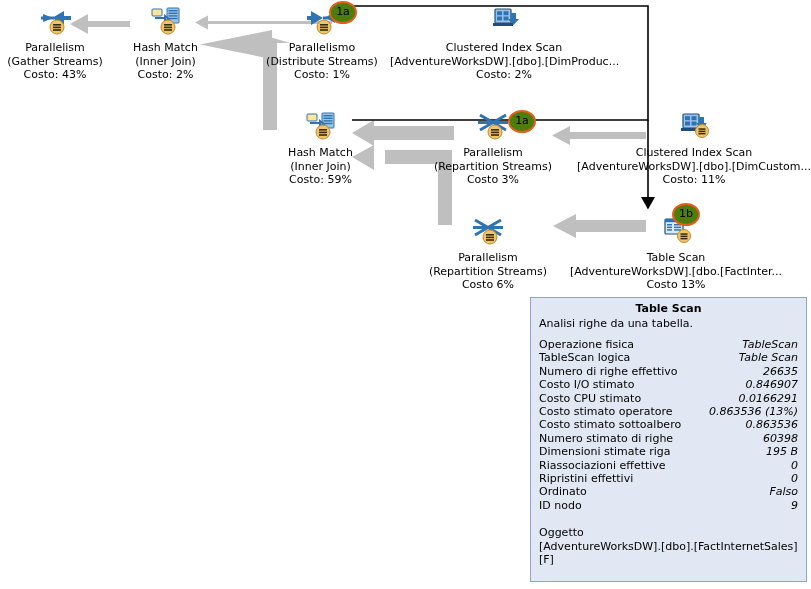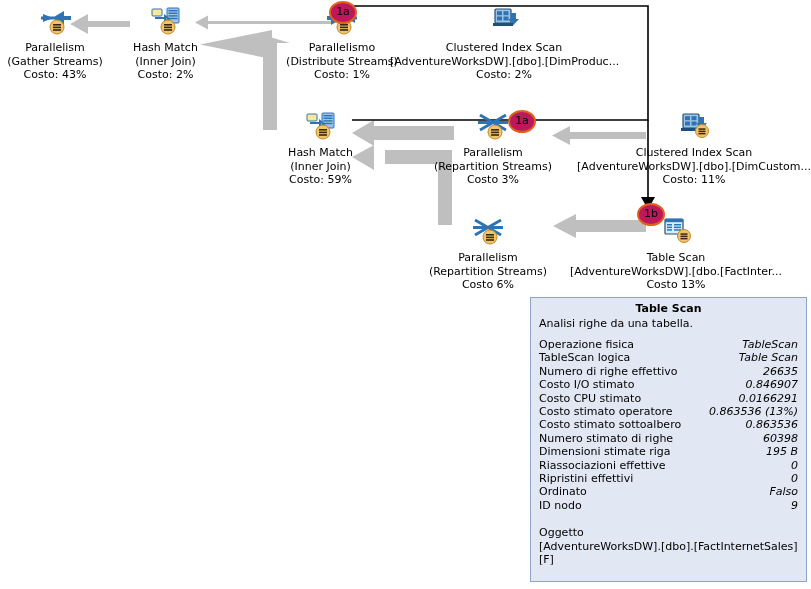--- a/index.html
+++ b/index.html
@@ -21,21 +21,21 @@
 
   
   .opicon{position:absolute;left:50%;top:0;transform:translateX(-50%);width:34px;height:30px;}
 
   
   svg.wires{position:absolute;left:0;top:0;width:811px;height:589px;pointer-events:none;}
 
   
   .badge{
     position:absolute;width:24px;height:19px;border:2px solid #E2601A;
-    border-radius:50%;background:#be185d;color:#000;
+    border-radius:50%;background:#4d7c0f;color:#000;
     font-size:11px;line-height:17px;text-align:center;
   }
 
   
   #tooltip{
     position:absolute;left:530px;top:297px;width:277px;height:285px;
     background:#E2E8F3;border:1px solid #8fa5c8;box-sizing:border-box;
     font-size:11px;color:#000;
   }
   #tooltip .tt-title{
@@ -132,21 +132,21 @@
         <rect x="15" y="19" width="8" height="1.6" fill="#3b2b08"></rect>
         <rect x="15" y="21.6" width="8" height="1.6" fill="#3b2b08"></rect>
         <rect x="15" y="24.2" width="8" height="1.6" fill="#3b2b08"></rect>
       </svg>
     </span>
     <span class="lbl">Hash Match</span>
     <span class="lbl">(Inner Join)</span>
     <span class="lbl">Costo: 2%</span>
   </div>
 
-  <div class="node" style="left:272px;top:5px;width:140px;">
+  <div class="node" style="left:252px;top:5px;width:140px;">
     <span class="ico">
       <svg class="opicon" viewBox="0 0 34 30">
         <path d="M6 6 L18 13 L6 20 L6 15 L2 15 L2 11 L6 11 Z" fill="#2E74B5"></path>
         <path d="M30 7 L20 12.5 L30 18 Z" fill="#2E74B5"></path>
         <rect x="18" y="11.5" width="14" height="3" fill="#2E74B5"></rect>
         <circle cx="19" cy="22" r="7" fill="#F0C36D" stroke="#C08A20" stroke-width="1"></circle>
         <rect x="15" y="19" width="8" height="1.6" fill="#3b2b08"></rect>
         <rect x="15" y="21.6" width="8" height="1.6" fill="#3b2b08"></rect>
         <rect x="15" y="24.2" width="8" height="1.6" fill="#3b2b08"></rect>
       </svg>
@@ -264,21 +264,21 @@
         <rect x="21.5" y="22.9" width="7" height="1.5" fill="#3b2b08"></rect>
       </svg>
     </span>
     <span class="lbl">Table Scan</span>
     <span class="lbl">[AdventureWorksDW].[dbo.[FactInter...</span>
     <span class="lbl">Costo 13%</span>
   </div>
 
   <div class="badge" style="left:329px;top:1px;">1a</div>
   <div class="badge" style="left:508px;top:110px;">1a</div>
-  <div class="badge" style="left:637px;top:203px;">1b</div>
+  <div class="badge" style="left:672px;top:203px;">1b</div>
 
   <div id="tooltip">
     <div class="tt-title">Table Scan</div>
     <div class="tt-sub">Analisi righe da una tabella.</div>
     <div class="tt-rows">
         <div class="tt-row">
           <span class="k">Operazione fisica</span>
           <span class="v">TableScan</span>
         </div>
         <div class="tt-row">

